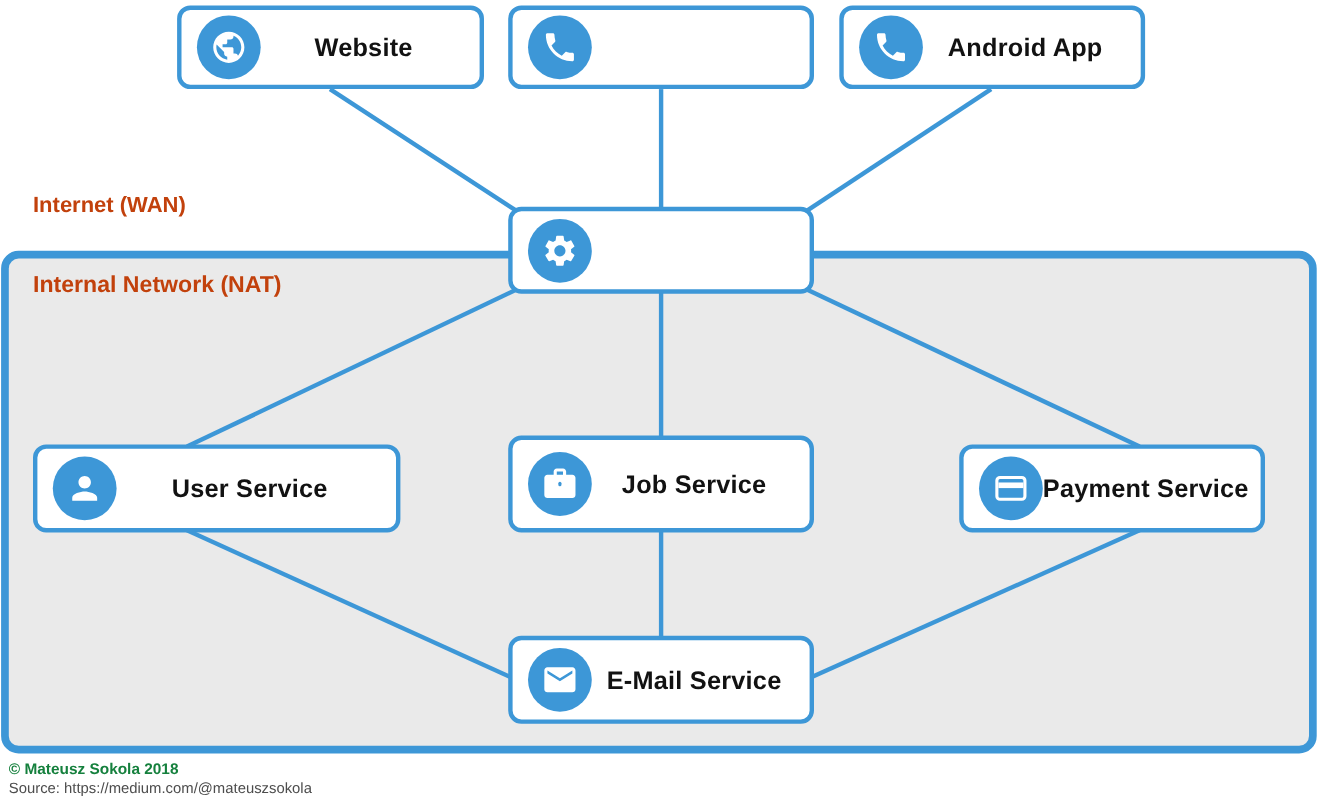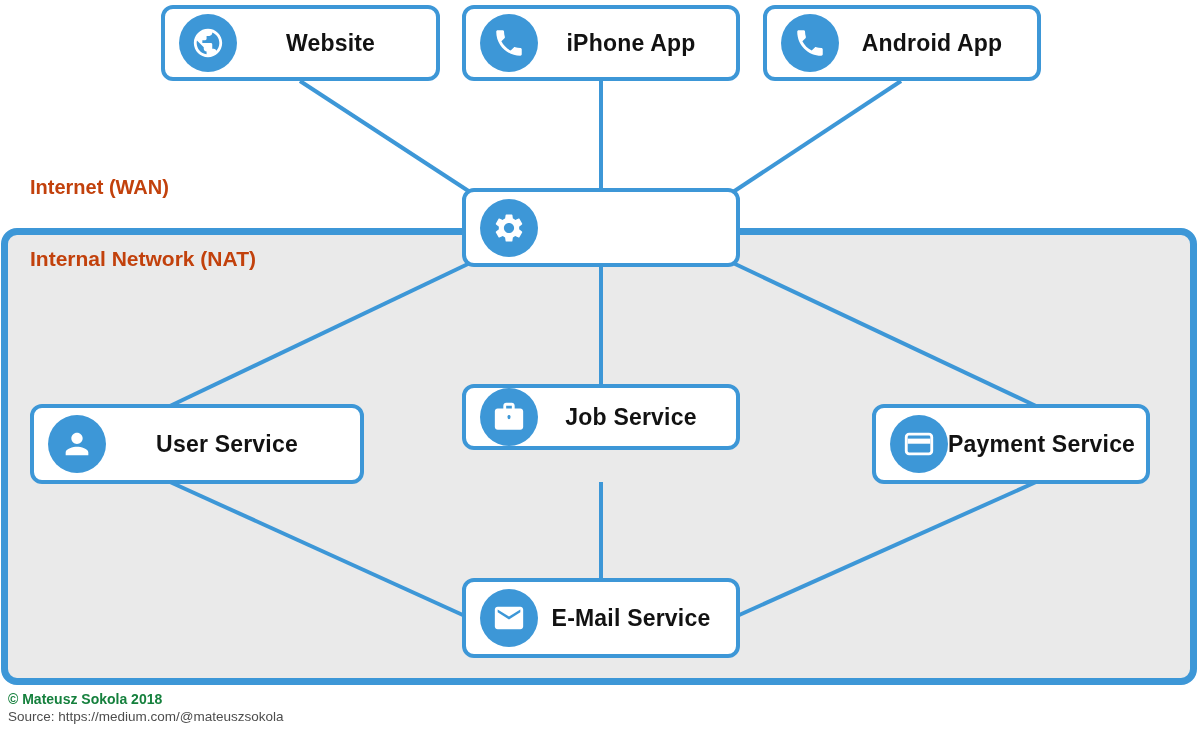--- a/index.html
+++ b/index.html
@@ -76,21 +76,20 @@
   </span>
   <span class="node-label">Website</span>
 </div>
 
 <div class="node" style="left:462px;top:5px;width:278px;height:76px">
   <span class="icon-circle">
     <svg viewBox="0 0 24 24">
         <path fill="#fff" d="M6.62 10.79c1.44 2.83 3.76 5.14 6.59 6.59l2.2-2.2c.27-.27.67-.36 1.02-.24 1.12.37 2.33.57 3.57.57.55 0 1 .45 1 1V20c0 .55-.45 1-1 1-9.39 0-17-7.61-17-17 0-.55.45-1 1-1h3.5c.55 0 1 .45 1 1 0 1.25.2 2.45.57 3.57.11.35.03.74-.25 1.02l-2.2 2.2z"></path>
       </svg>
   </span>
-  <span class="node-label">iPhone App</span>
 </div>
 
 <div class="node" style="left:763px;top:5px;width:278px;height:76px">
   <span class="icon-circle">
     <svg viewBox="0 0 24 24">
         <path fill="#fff" d="M6.62 10.79c1.44 2.83 3.76 5.14 6.59 6.59l2.2-2.2c.27-.27.67-.36 1.02-.24 1.12.37 2.33.57 3.57.57.55 0 1 .45 1 1V20c0 .55-.45 1-1 1-9.39 0-17-7.61-17-17 0-.55.45-1 1-1h3.5c.55 0 1 .45 1 1 0 1.25.2 2.45.57 3.57.11.35.03.74-.25 1.02l-2.2 2.2z"></path>
       </svg>
   </span>
   <span class="node-label">Android App</span>
 </div>
@@ -105,21 +104,21 @@
 
 <div class="node" style="left:30px;top:404px;width:334px;height:80px">
   <span class="icon-circle">
     <svg viewBox="0 0 24 24">
         <path fill="#fff" d="M12 12c2.21 0 4-1.79 4-4s-1.79-4-4-4-4 1.79-4 4 1.79 4 4 4zm0 2c-2.67 0-8 1.34-8 4v2h16v-2c0-2.66-5.33-4-8-4z"></path>
       </svg>
   </span>
   <span class="node-label">User Service</span>
 </div>
 
-<div class="node" style="left:462px;top:384px;width:278px;height:66px">
+<div class="node" style="left:462px;top:396px;width:278px;height:88px">
   <span class="icon-circle">
     <svg viewBox="0 0 24 24">
         <path fill="#fff" d="M20 6h-4V4c0-1.11-.89-2-2-2h-4c-1.11 0-2 .89-2 2v2H4c-1.11 0-1.99.89-1.99 2L2 19c0 1.11.89 2 2 2h16c1.11 0 2-.89 2-2V8c0-1.11-.89-2-2-2zm-6 0h-4V4h4v2z"></path>
         <rect fill="#3d97d7" x="11" y="10.5" width="2" height="3" rx="1"></rect>
       </svg>
   </span>
   <span class="node-label">Job Service</span>
 </div>
 
 <div class="node" style="left:872px;top:404px;width:278px;height:80px">

